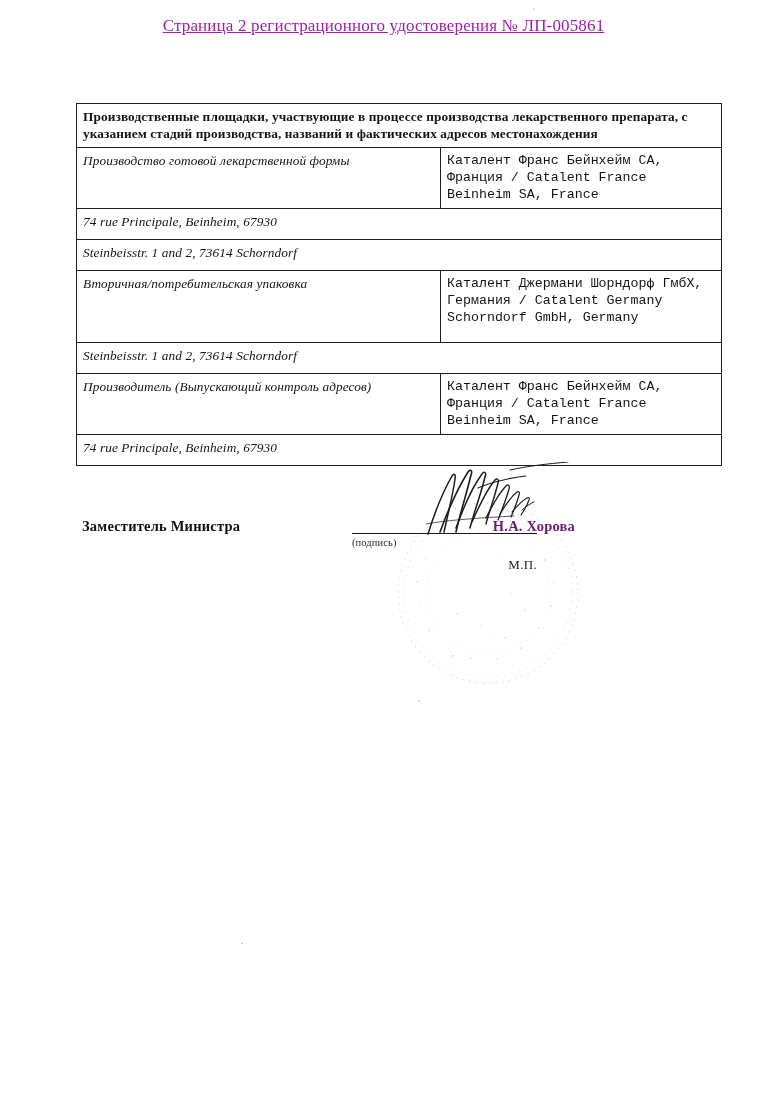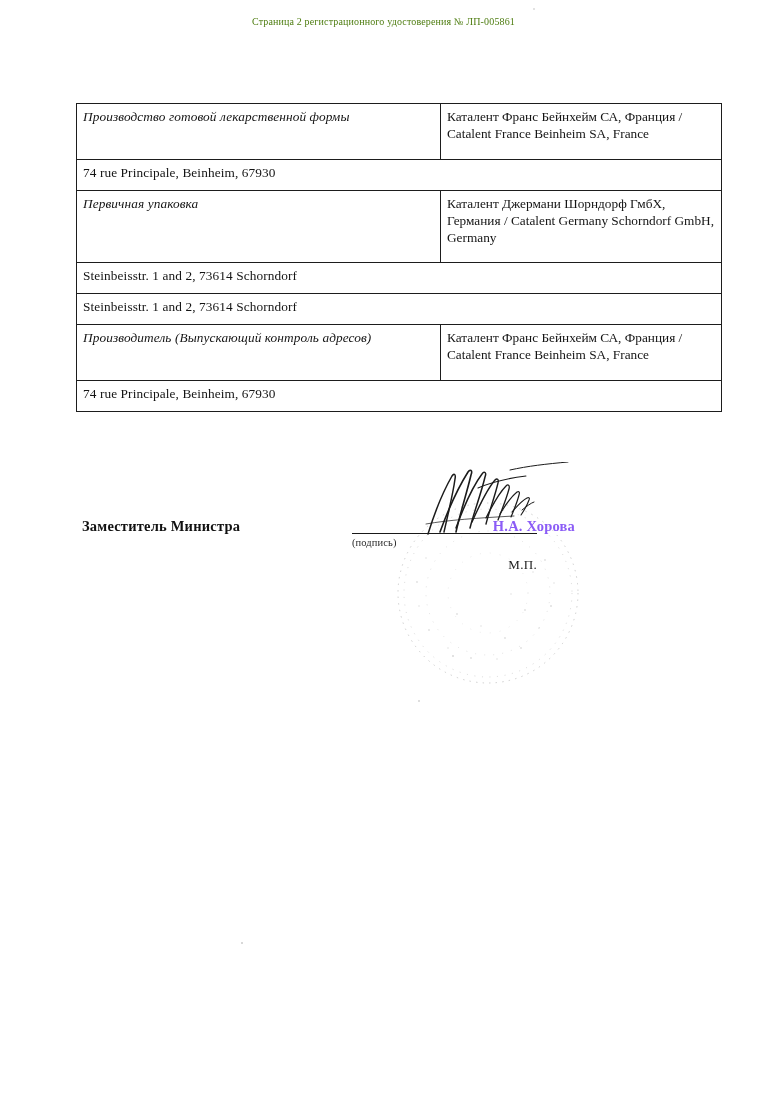--- a/index.html
+++ b/index.html
@@ -18,23 +18,24 @@
     -webkit-font-smoothing: antialiased;
   }
 
   
   .page-header {
     position: absolute;
     top: 16px;
     left: 0;
     width: 767px;
     text-align: center;
-    font-size: 10px;
+    font-size: 17px;
     letter-spacing: 0.15px;
-    color: #4d7c0f;
+    color: #a21caf;
+    text-decoration: underline;
   }
 
   
   .sites-table {
     position: absolute;
     left: 76px;
     top: 103px;
     width: 645px;
     border: 1.4px solid #1d1d1d;
     border-collapse: collapse;
@@ -58,28 +59,29 @@
     line-height: 1.33;
     letter-spacing: 0.1px;
     padding: 5px 7px 6px 7px;
   }
   .stage-cell {
     font-style: italic;
     letter-spacing: 0.1px;
   }
   .org-cell {
     font-style: normal;
+    font-family: Liberation Mono, monospace;
   }
   .addr-cell {
     font-style: normal;
     letter-spacing: 0.1px;
   }
   .r-tall  { height: 46px; }
   .r-xtall { height: 62px; }
-  .r-addr  { height: 21px; }
+  .r-addr  { height: 21px; font-style: italic; }
 
   
   .sign-block {
     position: absolute;
     left: 0;
     top: 505px;
     width: 625px;
     height: 80px;
   }
   .sign-title {
@@ -119,21 +121,21 @@
     color: #1c1c1c;
     letter-spacing: 0.3px;
   }
   .sign-name {
     position: absolute;
     right: 50px;
     top: 13px;
     font-weight: bold;
     font-size: 14.5px;
     letter-spacing: 0.2px;
-    color: #8b5cf6;
+    color: #701a75;
     white-space: nowrap;
   }
 
   
   .signature-ink {
     position: absolute;
     left: 418px;
     top: 462px;
     width: 160px;
     height: 80px;
@@ -163,37 +165,40 @@
 <body>
 
 <div class="page-header">Страница 2 регистрационного удостоверения № ЛП-005861</div>
 
 <table class="sites-table">
   <colgroup>
     <col class="col-stage">
     <col class="col-org">
   </colgroup>
   <tbody>
+    <tr>
+      <td class="hdr-cell" colspan="2">Производственные площадки, участвующие в процессе производства лекарственного препарата, с указанием стадий производства, названий и фактических адресов местонахождения</td>
+    </tr>
 
     <tr>
       <td class="stage-cell r-tall">Производство готовой лекарственной формы</td>
       <td class="org-cell r-tall">Каталент Франс Бейнхейм СА, Франция / Catalent France Beinheim SA, France</td>
     </tr>
     <tr>
       <td class="addr-cell r-addr" colspan="2">74 rue Principale, Beinheim, 67930</td>
     </tr>
 
     <tr>
-      <td class="stage-cell r-xtall">Первичная упаковка</td>
+      <td class="addr-cell r-addr" colspan="2">Steinbeisstr. 1 and 2, 73614 Schorndorf</td>
+    </tr>
+
+    <tr>
+      <td class="stage-cell r-xtall">Вторичная/потребительская упаковка</td>
       <td class="org-cell r-xtall">Каталент Джермани Шорндорф ГмбХ, Германия / Catalent Germany Schorndorf GmbH, Germany</td>
     </tr>
-    <tr>
-      <td class="addr-cell r-addr" colspan="2">Steinbeisstr. 1 and 2, 73614 Schorndorf</td>
-    </tr>
-
     <tr>
       <td class="addr-cell r-addr" colspan="2">Steinbeisstr. 1 and 2, 73614 Schorndorf</td>
     </tr>
 
     <tr>
       <td class="stage-cell r-tall">Производитель (Выпускающий контроль адресов)</td>
       <td class="org-cell r-tall">Каталент Франс Бейнхейм СА, Франция / Catalent France Beinheim SA, France</td>
     </tr>
     <tr>
       <td class="addr-cell r-addr" colspan="2">74 rue Principale, Beinheim, 67930</td>

